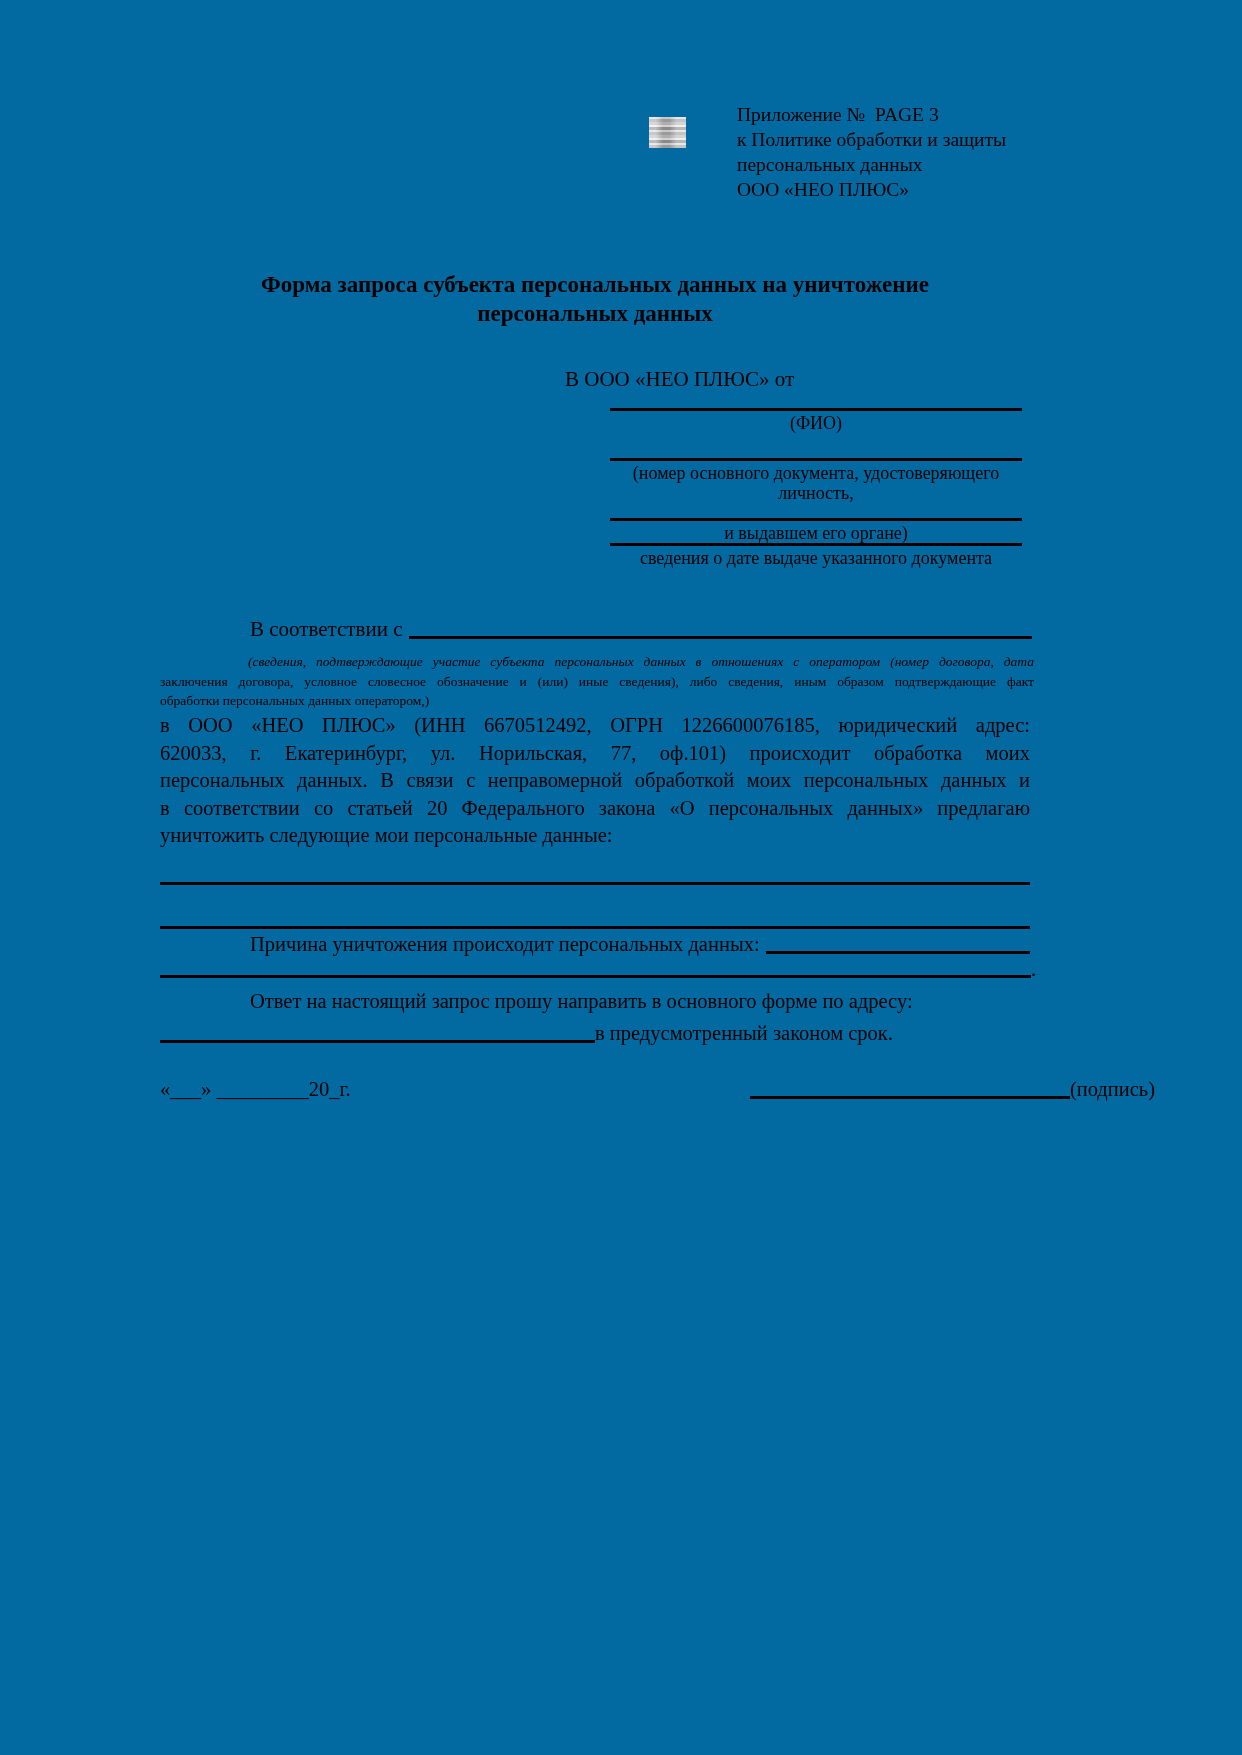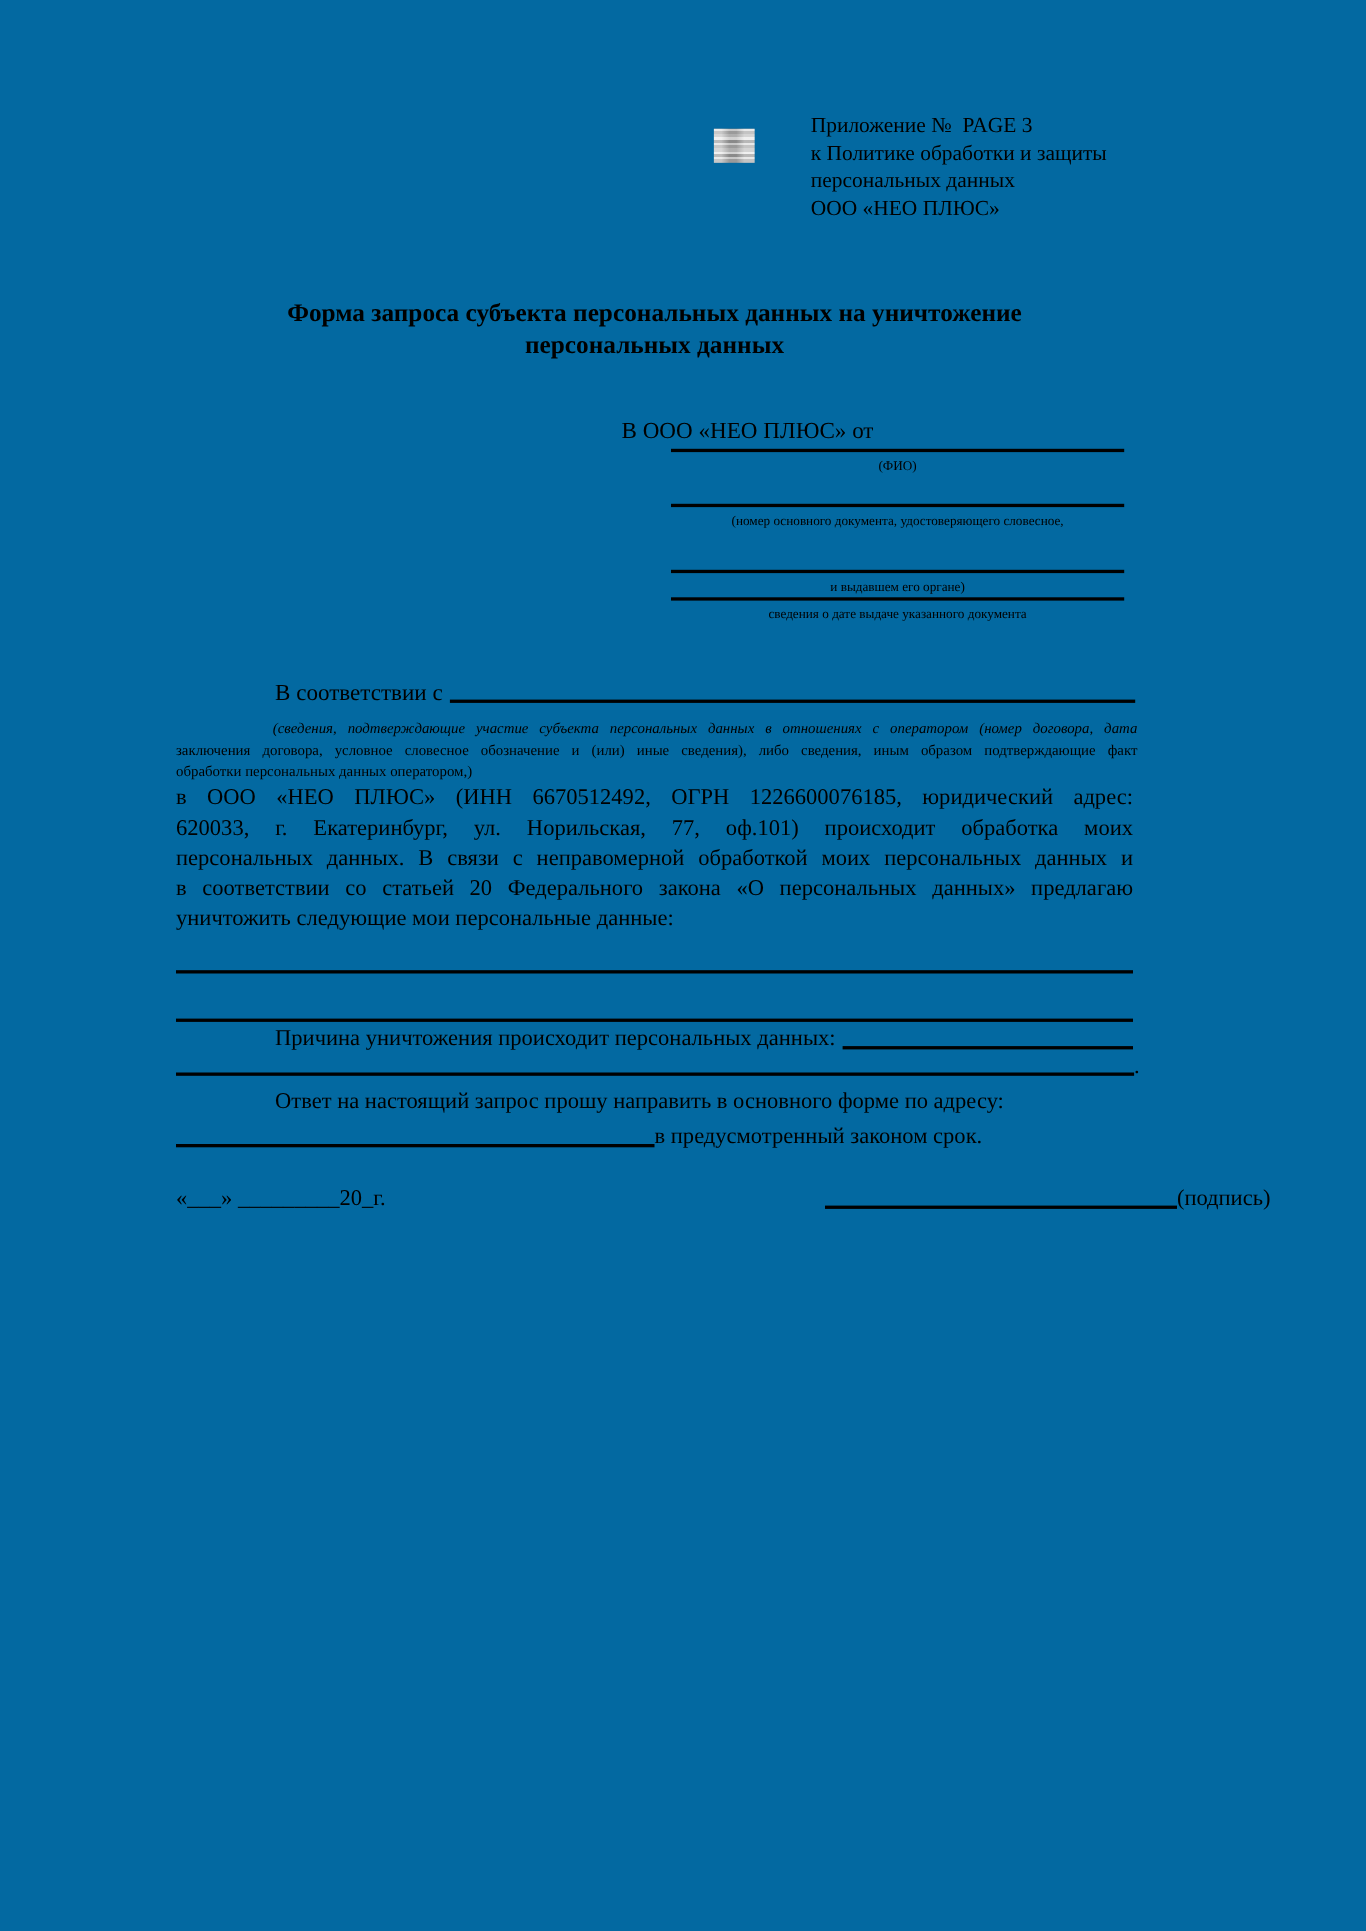--- a/index.html
+++ b/index.html
@@ -19,25 +19,25 @@
   .artifact {
     left:649px; top:117px; width:37px; height:31px;
     background-image:
       linear-gradient(90deg, rgba(255,255,255,.35) 0 18%, rgba(0,0,0,.10) 38% 55%, rgba(255,255,255,.30) 75% 100%),
       repeating-linear-gradient(0deg, #ababab 0 3px, #dedede 3px 5px, #999999 5px 8px, #e9e9e9 8px 10px, #c2c2c2 10px 13px);
   }
 
   
   .title { left:160px; top:270px; width:870px; text-align:center; font-weight:bold; font-size:23px; line-height:29px; }
 
-  .addressee { left:565px; top:367px; font-size:21px;margin-top:12px; }
+  .addressee { left:565px; top:367px; font-size:21px; }
 
   
   .fio-fields { left:610px; top:408px; width:412px; }
-  .field { border-top:3px solid #000; text-align:center; font-size:12px; line-height:20px; padding-top:2px; }
+  .field { border-top:3px solid #000; text-align:center; font-size:18px; line-height:20px; padding-top:2px; }
   .field.h1 { height:45px; }
   .field.h2 { height:55px; }
   .field.h3 { height:44px; }
 
   
   .accordance { left:160px; top:616px; width:872px; display:flex; font-size:21px; line-height:27px; }
   .accordance .lead { padding-left:90px; white-space:nowrap; }
   .fill-line { flex:1 1 auto; border-bottom:3px solid #000; margin:0 0 4px 6px; }
 
   
@@ -84,21 +84,21 @@
 
   <div class="abs title">
     <div>Форма запроса субъекта персональных данных на уничтожение</div>
     <div>персональных данных</div>
   </div>
 
   <div class="abs addressee">В ООО «НЕО ПЛЮС» от</div>
 
   <div class="abs fio-fields">
     <div class="field h1">(ФИО)</div>
-    <div class="field h2">(номер основного документа, удостоверяющего словесное,</div>
+    <div class="field h2">(номер основного документа, удостоверяющего личность,</div>
     <div class="field">и выдавшем его органе)</div>
     <div class="field h3">сведения о дате выдаче указанного документа</div>
   </div>
 
   <div class="abs accordance">
     <span class="lead">В соответствии с</span>
     <span class="fill-line"></span>
   </div>
 
   <div class="abs note">

